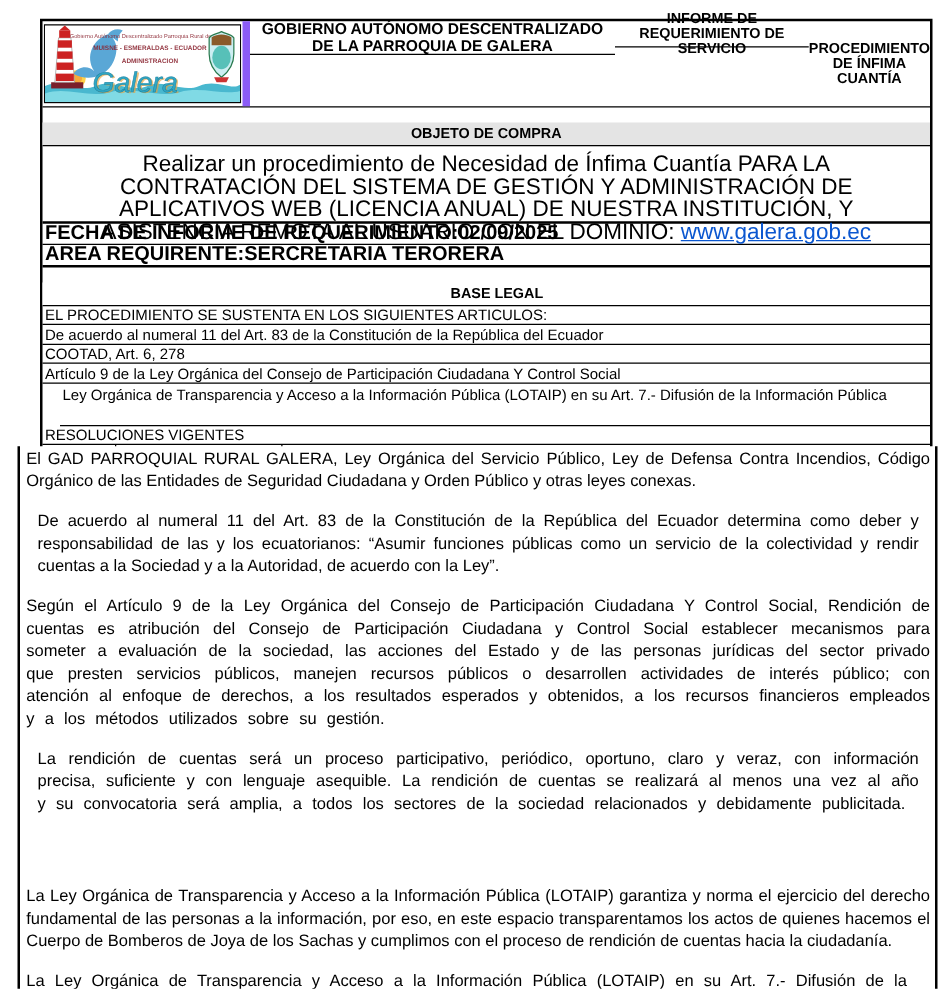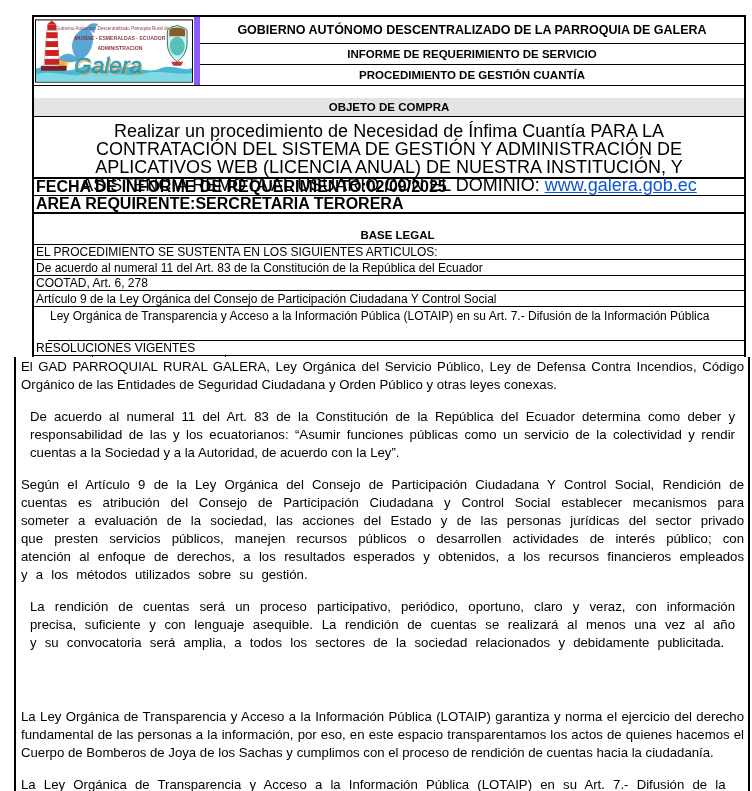--- a/index.html
+++ b/index.html
@@ -9,21 +9,21 @@
     -webkit-font-smoothing:antialiased;
   }
   .doc-table {
     position:absolute; left:32px; top:15px; width:714px; box-sizing:border-box;
     border:2px solid #000; background:#fff;
   }
   
   .hdr { display:flex; border-bottom:1px solid #000; height:68px; }
   .logo-cell { width:166px; box-sizing:border-box; border-right:6px solid #8b5cf6;
     display:flex; align-items:center; justify-content:center; padding:1px; }
-  .titles { flex:1; display:flex; flex-direction:column; }
+  .titles { flex:1; display:flex; flex-direction:row; }
   .title-row { display:flex; align-items:center; justify-content:center;
     text-align:center; font-weight:bold; letter-spacing:0; }
   .t1 { height:26px; border-bottom:1px solid #000; font-size:12.5px; }
   .t2 { height:20px; border-bottom:1px solid #000; font-size:11.5px; }
   .t3 { flex:1; font-size:11.5px; }
   
   .section-bar { background:#e4e4e4; font-weight:bold; text-align:center;
     font-size:11.5px; height:18px; line-height:19px; border-bottom:1px solid #000;margin-top:12px; }
   .bar-white { background:#fff;padding-left:17px; }
   .bar-ante { border-bottom:0; height:17px; }
@@ -109,21 +109,21 @@
           <path d="M11,0 C15,2 19,2 21,5 L21,18 C21,27 16,33 11,37 C6,33 1,27 1,18 L1,5 C3,2 7,2 11,0 Z" fill="#cdeef2" stroke="#2a7a4f" stroke-width="1"></path>
           <path d="M3,4.5 C8,1.5 14,1.5 19,4.5 L19,11 L3,11 Z" fill="#8a5a2a"></path>
           <ellipse cx="11" cy="21" rx="7.5" ry="9.5" fill="#57c0b8"></ellipse>
           <path d="M5,37 L17,37 L15,41 L7,41 Z" fill="#cc3333"></path>
         </g>
       </svg>
     </div>
     <div class="titles">
       <div class="title-row t1">GOBIERNO AUTÓNOMO DESCENTRALIZADO DE LA PARROQUIA DE GALERA</div>
       <div class="title-row t2">INFORME DE REQUERIMIENTO DE SERVICIO</div>
-      <div class="title-row t3">PROCEDIMIENTO DE GESTIÓN CUANTÍA</div>
+      <div class="title-row t3">PROCEDIMIENTO DE ÍNFIMA CUANTÍA</div>
     </div>
   </div>
 
   <div class="section-bar">OBJETO DE COMPRA</div>
   <div class="objeto-text">
     <span>Realizar un procedimiento de Necesidad de Ínfima Cuantía PARA LA CONTRATACIÓN DEL SISTEMA DE GESTIÓN Y ADMINISTRACIÓN DE APLICATIVOS WEB (LICENCIA ANUAL) DE NUESTRA INSTITUCIÓN, Y ASISTENCIA REMOTA AL USUARIO CON EL DOMINIO: </span><a href="#">www.galera.gob.ec</a>
   </div>
 
   <div class="field-row">
     <span class="field-label">FECHA DE INFORME DE REQUERIMIENTO:</span>

